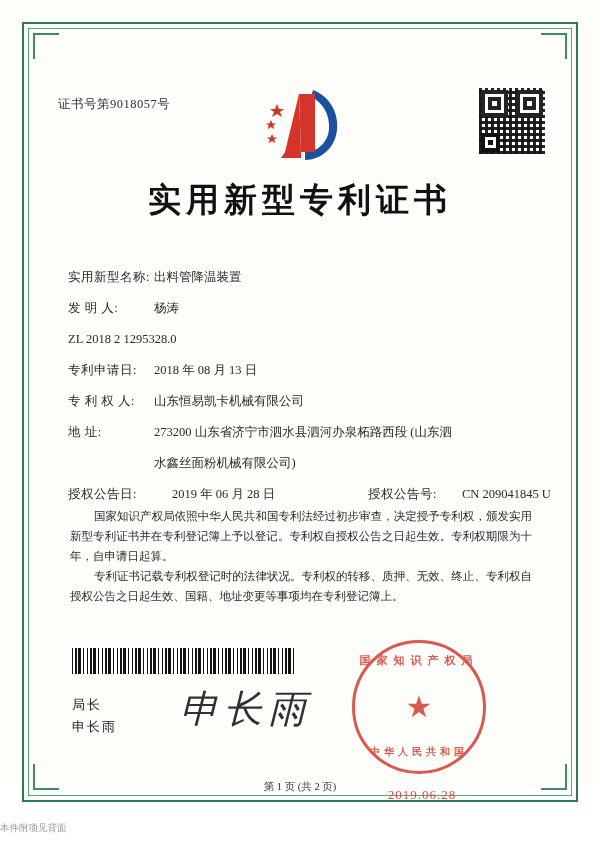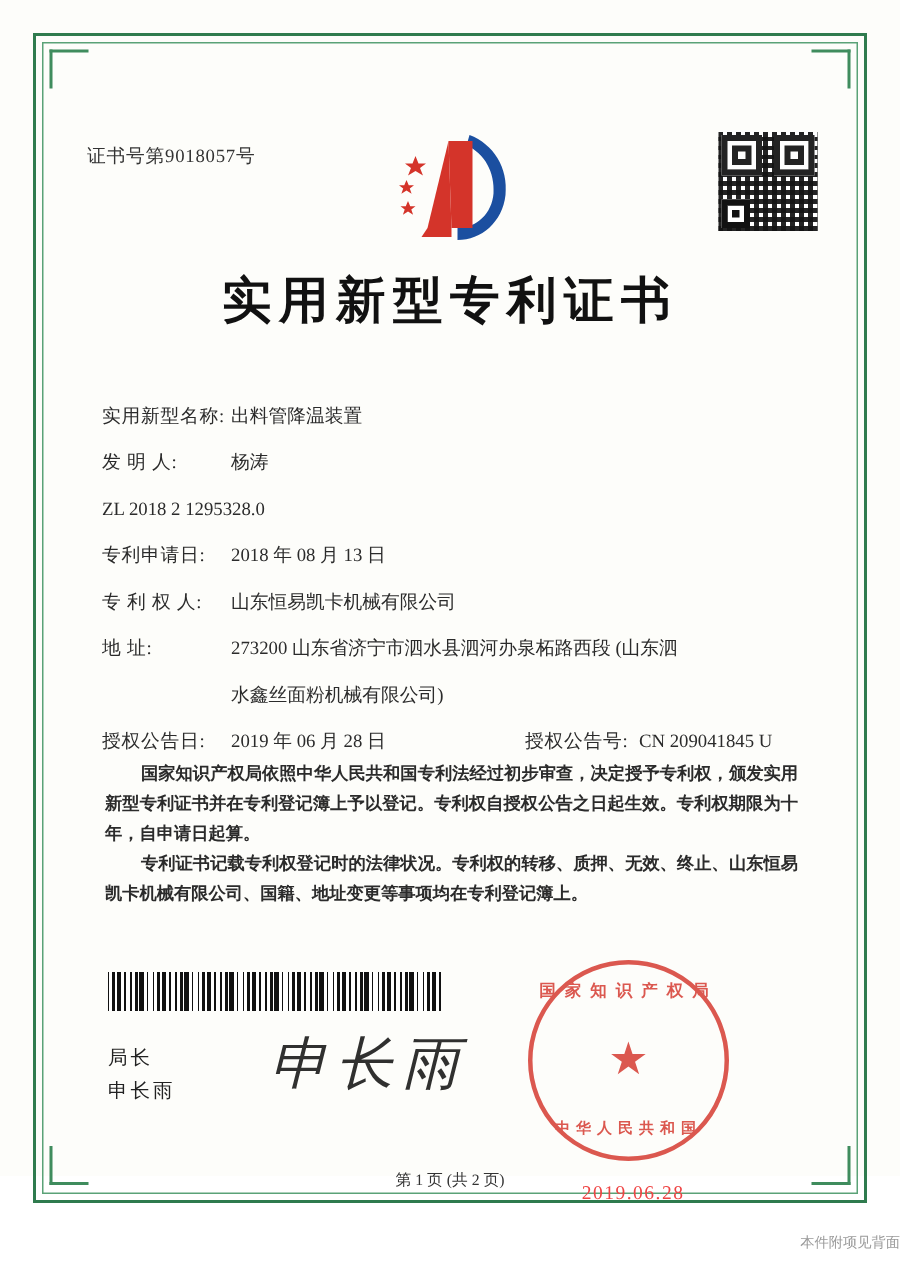--- a/index.html
+++ b/index.html
@@ -133,20 +133,21 @@
     flex: 0 0 86px;
     letter-spacing: 0.5px;
   }
   .field-value {
     flex: 1 1 auto;
     white-space: normal;
   }
   .field-row.two-col .field-value {
     flex: 0 0 auto;
     width: 196px;
+    margin-left: 18px;
   }
   .field-label2 {
     flex: 0 0 76px;
     letter-spacing: 0.5px;
   }
   .addr-second {
     margin-left: 86px;
   }
 
   
@@ -154,21 +155,21 @@
     position: absolute;
     left: 70px;
     width: 462px;
     font-size: 11.5px;
     line-height: 20px;
     text-align: justify;
     color: #2b2b2b;
   }
   .para1 { top: 506px; }
   .para2 { top: 566px; }
-  .indent { text-indent: 24px; display: block; font-weight: bold; }
+  .indent { text-indent: 24px; display: block; }
 
   
   .barcode {
     position: absolute;
     left: 72px; top: 648px;
     width: 222px; height: 26px;
     background-image: repeating-linear-gradient(90deg,
       #111 0 1px, #fff 1px 3px, #111 3px 5px, #fff 5px 6px,
       #111 6px 9px, #fff 9px 11px, #111 11px 12px, #fff 12px 15px);
   }
@@ -246,21 +247,21 @@
     left: 0; top: 780px;
     width: 600px;
     text-align: center;
     font-size: 10.5px;
     color: #333;
   }
   .back-note {
     position: absolute;
     left: 0; top: 822px;
     width: 600px;
-    text-align: right;
+    text-align: left;
     font-size: 9.5px;
     color: #9a9a9a;
   }
 </style>
 </head>
 <body>
 
 <div class="page">
 
   <div class="border-outer"></div>
@@ -321,21 +322,21 @@
       <span class="field-value">2019 年 06 月 28 日</span>
       <span class="field-label2">授权公告号:</span>
       <span class="field-value">CN 209041845 U</span>
     </div>
   </div>
 
   <div class="para para1">
     <span class="indent">国家知识产权局依照中华人民共和国专利法经过初步审查，决定授予专利权，颁发实用新型专利证书并在专利登记簿上予以登记。专利权自授权公告之日起生效。专利权期限为十年，自申请日起算。</span>
   </div>
   <div class="para para2">
-    <span class="indent">专利证书记载专利权登记时的法律状况。专利权的转移、质押、无效、终止、山东恒易凯卡机械有限公司、国籍、地址变更等事项均在专利登记簿上。</span>
+    <span class="indent">专利证书记载专利权登记时的法律状况。专利权的转移、质押、无效、终止、专利权自授权公告之日起生效、国籍、地址变更等事项均在专利登记簿上。</span>
   </div>
 
   <div class="barcode"></div>
 
   <div class="sig-labels">
     <div>局长</div>
     <div>申长雨</div>
   </div>
   <div class="sig-script">申长雨</div>
 

